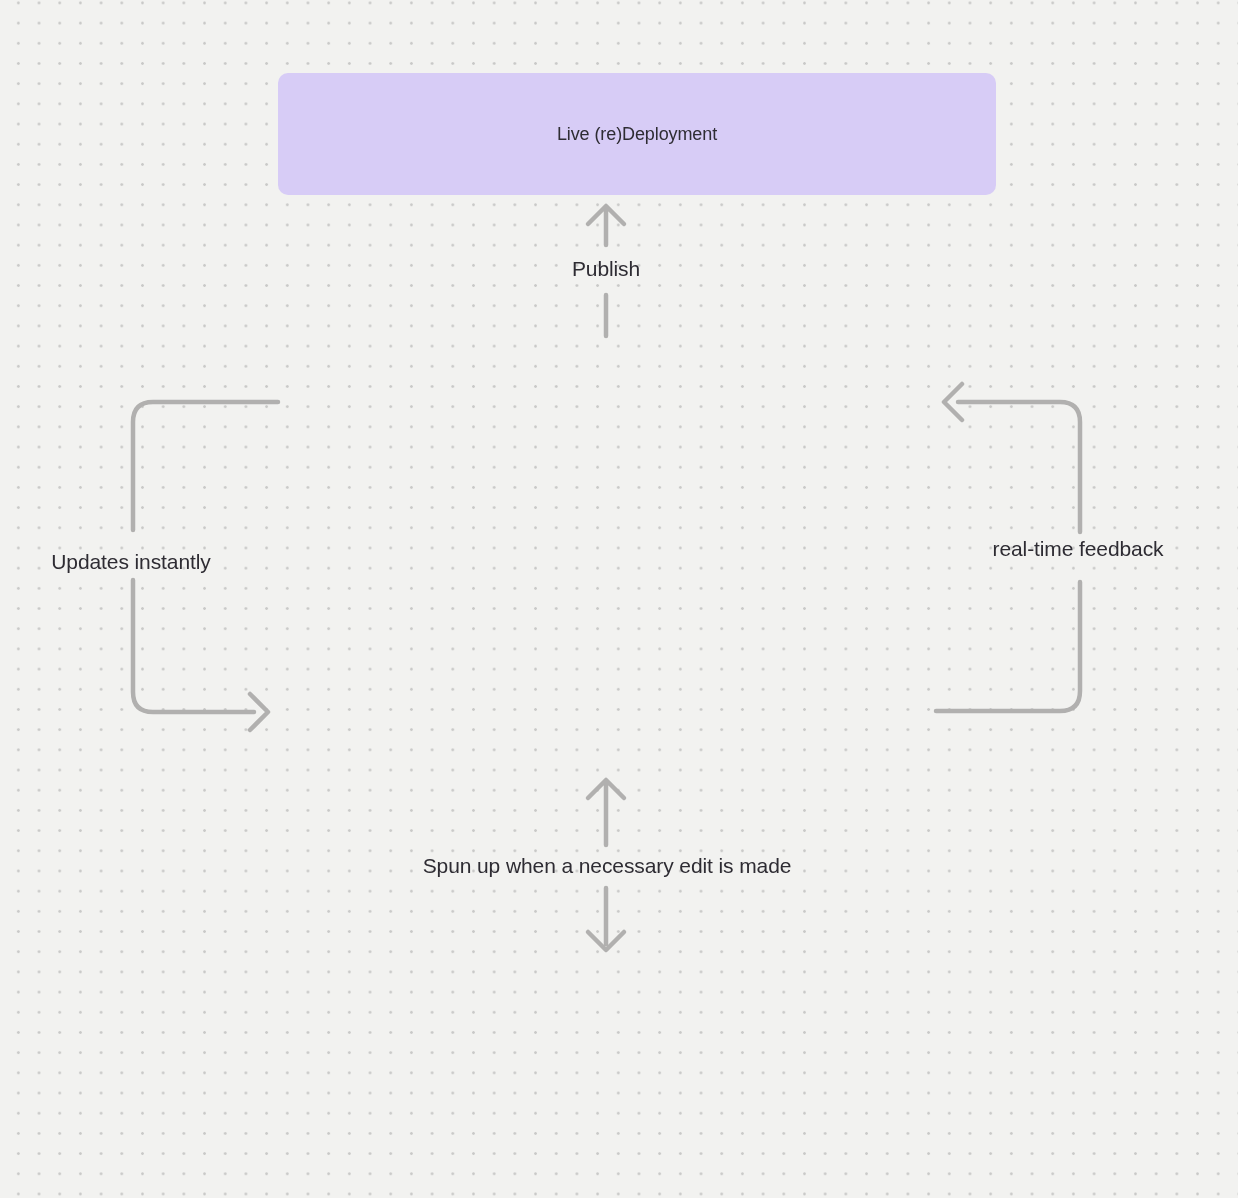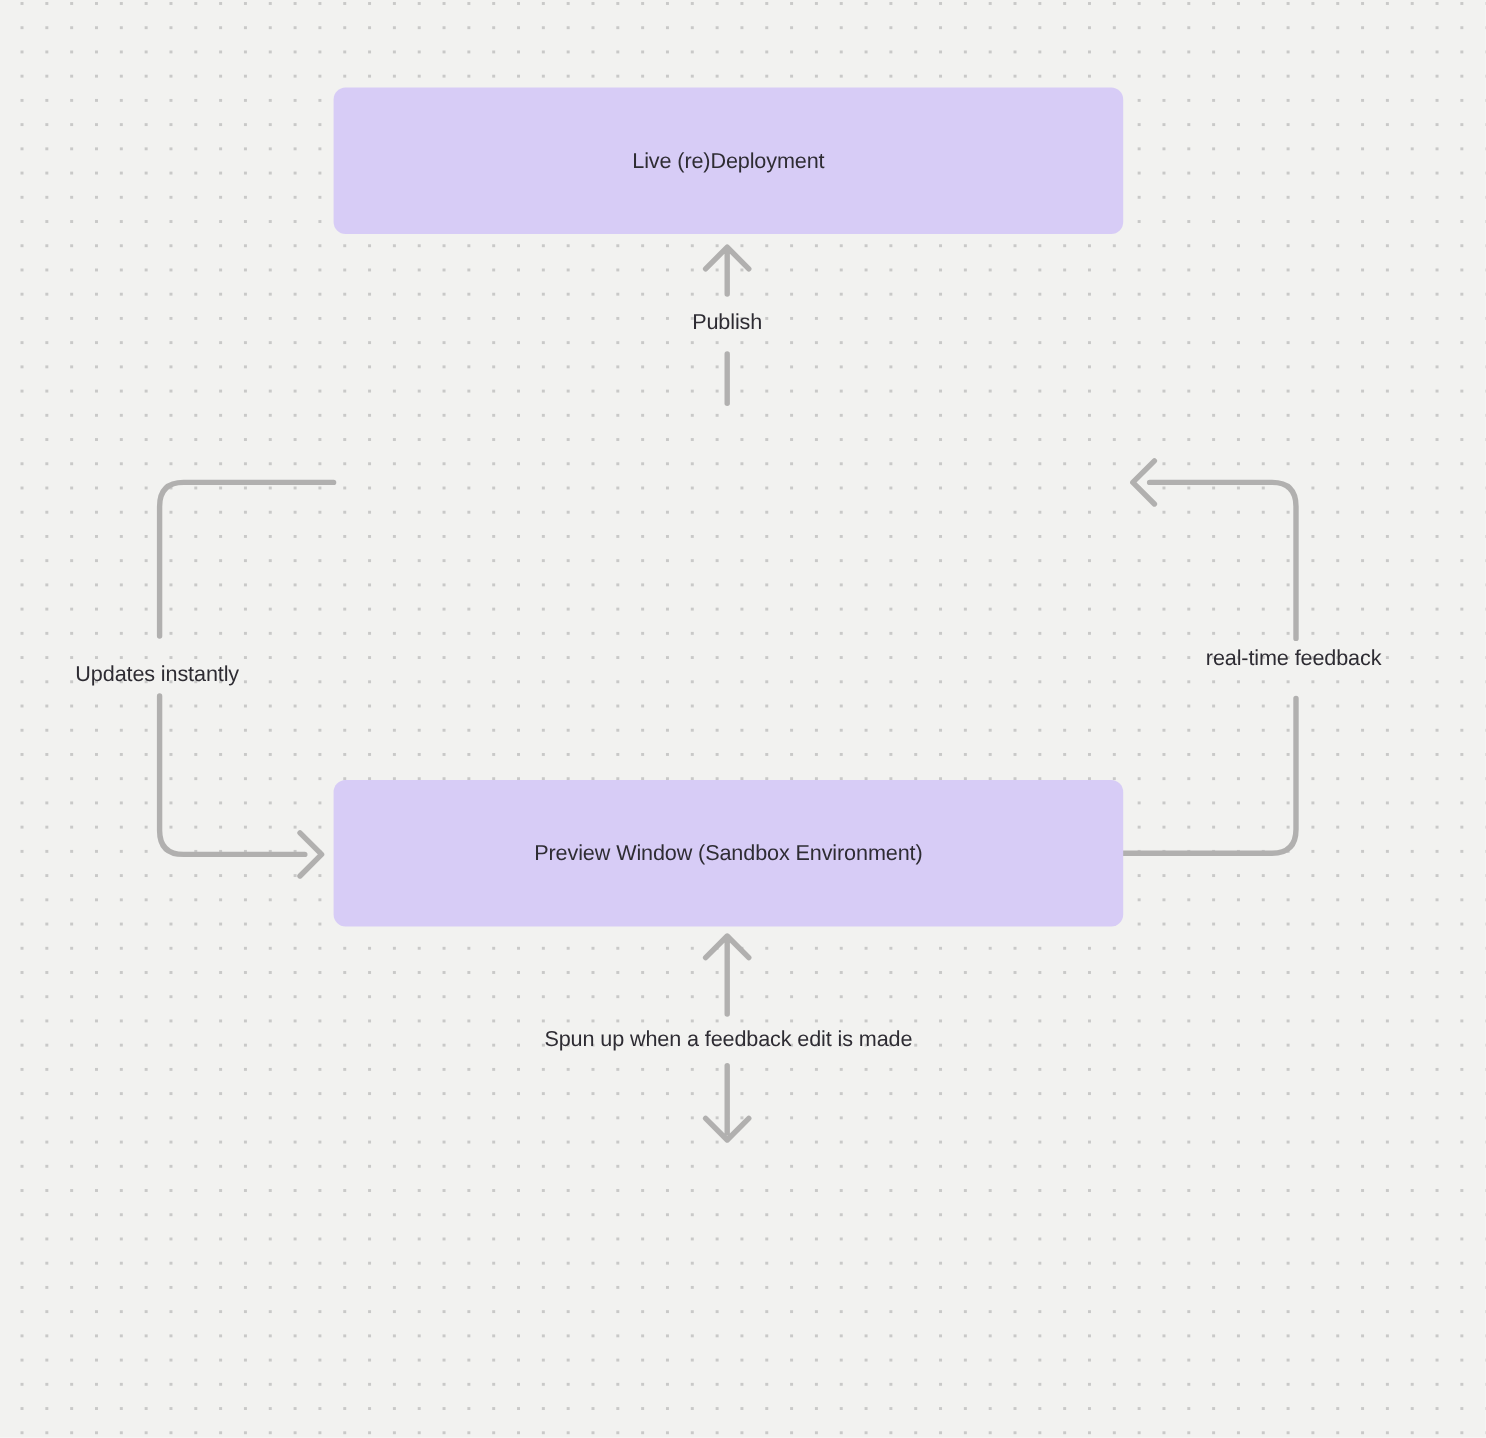--- a/index.html
+++ b/index.html
@@ -30,37 +30,37 @@
   .connectors path {
     fill: none;
     stroke: var(--arrow, #b1b0af);
     stroke-width: 4.5;
     stroke-linecap: round;
     stroke-linejoin: round;
   }
   .node {
     position: absolute;
     left: 278px;
-    width: 658px;
+    width: 718px;
     height: 122px;
     background: var(--node, #d7ccf6);
     border-radius: 10px;
     display: flex;
     align-items: center;
     justify-content: center;
   }
   .node-label {
     font-size: 18px;
     color: var(--text, #2e2c33);
     letter-spacing: -0.1px;
   }
   .edge-label {
     position: absolute;
     transform: translate(-50%, -50%);
-    font-size: 18px;
+    font-size: 21px;
     color: var(--text, #2e2c33);
     white-space: nowrap;
     letter-spacing: -0.1px;
   }
 </style>
 </head>
 <body>
 
 <div class="canvas">
 
@@ -77,26 +77,23 @@
 
     <path d="M606 845 V783 M588 798 L606 780 L624 798"></path>
     <path d="M606 888 V944 M588 932 L606 950 L624 932"></path>
   </svg>
 
   <div class="node" style="top:73px">
     <span class="node-label">Live (re)Deployment</span>
   </div>
 
 
-  <div class="node" style="top:650px">
-    <span class="node-label">Preview Window (Sandbox Environment)</span>
-  </div>
 
 
   <div class="edge-label" style="left:606px; top:269px">Publish</div>
 
   <div class="edge-label" style="left:131px; top:562px">Updates instantly</div>
 
   <div class="edge-label" style="left:1078px; top:549px">real-time feedback</div>
 
-  <div class="edge-label" style="left:607px; top:866px">Spun up when a feedback edit is made</div>
+  <div class="edge-label" style="left:607px; top:866px">Spun up when a necessary edit is made</div>
 
 </div>
 
 </body></html>

